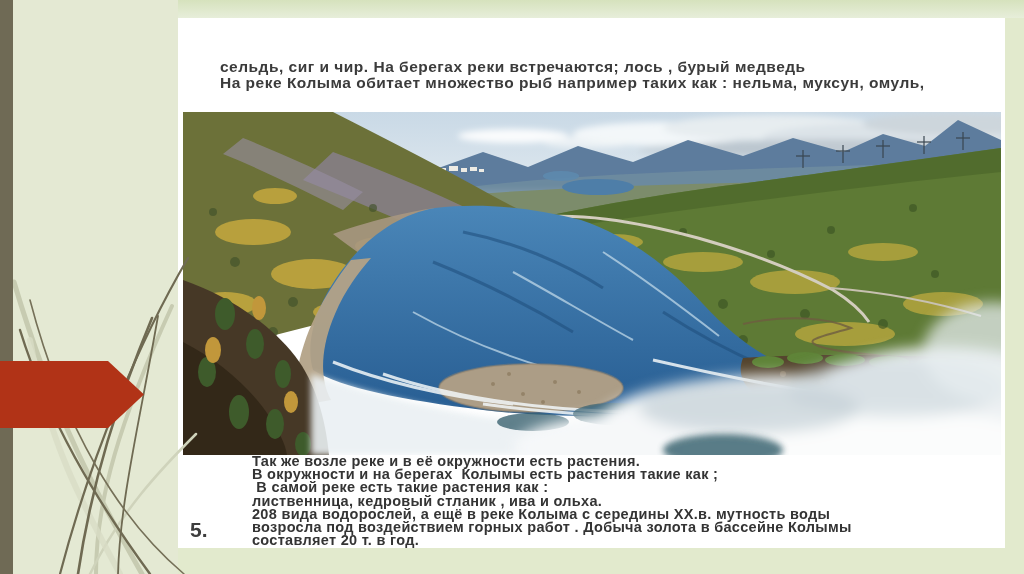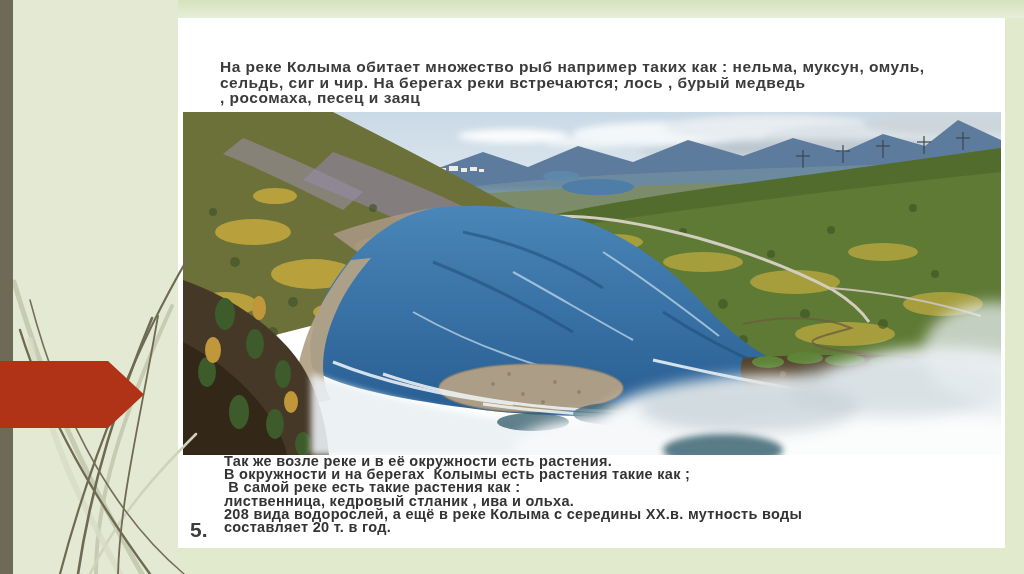--- a/index.html
+++ b/index.html
@@ -25,21 +25,21 @@
     clip-path:polygon(0 0,75% 0,100% 50%,75% 100%,0 100%);z-index:4;}
 
   
   .photo{position:absolute;left:183px;top:112px;width:818px;height:343px;z-index:2;}
   .photo svg{display:block;width:100%;height:100%;}
 
   
   .top-text{position:absolute;left:220px;top:59px;z-index:2;color:#3B3B3B;
     font-weight:bold;font-size:15.5px;line-height:15.5px;letter-spacing:.5px;}
   .top-text .tline{white-space:pre;}
-  .bottom-text{position:absolute;left:224px;top:455px;z-index:2;color:#343434;
+  .bottom-text{position:absolute;left:252px;top:455px;z-index:2;color:#343434;
     font-weight:bold;font-size:14.5px;line-height:13.2px;letter-spacing:.3px;}
   .bottom-text .tline{white-space:pre;}
   .slide-number{position:absolute;left:190px;top:518px;z-index:2;color:#3D3D3D;
     font-weight:bold;font-size:21px;}
 </style>
 </head>
 <body>
 
 <div class="stage">
 
@@ -241,31 +241,31 @@
         <ellipse cx="690" cy="340" rx="190" ry="44" fill="#FBFCFC"></ellipse>
         <ellipse cx="566" cy="296" rx="110" ry="26" fill="#BCC9D0" opacity=".6"></ellipse>
         <ellipse cx="712" cy="276" rx="110" ry="30" fill="#C5D1D8" opacity=".5"></ellipse>
         <ellipse cx="810" cy="240" rx="70" ry="50" fill="#E6ECEF" opacity=".75"></ellipse>
       </g>
       <ellipse cx="540" cy="338" rx="60" ry="16" fill="#3E6672" opacity=".85" filter="url(#b3)"></ellipse>
     </svg>
   </div>
 
   <div class="top-text">
+    <div class="tline">сельдь, сиг и чир. На берегах реки встречаются; лось , бурый медведь</div>
     <div class="tline">На реке Колыма обитает множество рыб например таких как : нельма, муксун, омуль,</div>
-    <div class="tline">сельдь, сиг и чир. На берегах реки встречаются; лось , бурый медведь</div>
-    <div class="tline">, росомаха, песец и заяц</div>
   </div>
 
   <div class="bottom-text">
     <div class="tline">Так же возле реке и в её окружности есть растения.</div>
     <div class="tline">В окружности и на берегах  Колымы есть растения такие как ;</div>
     <div class="tline"> В самой реке есть такие растения как :</div>
     <div class="tline">лиственница, кедровый стланик , ива и ольха.</div>
     <div class="tline">208 вида водорослей, а ещё в реке Колыма с середины XX.в. мутность воды</div>
+    <div class="tline">возросла под воздействием горных работ . Добыча золота в бассейне Колымы</div>
     <div class="tline">составляет 20 т. в год.</div>
   </div>
 
   <div class="slide-number">5.</div>
 
   <div class="left-panel">
     <svg class="grass" viewBox="0 0 200 574">
       <g fill="none" stroke-linecap="round">
         <path d="M142 574 C100 500 55 420 14 282" stroke="#C7CBB1" stroke-width="5"></path>
         <path d="M96 574 C96 500 120 420 172 306" stroke="#C7CBB1" stroke-width="4"></path>

